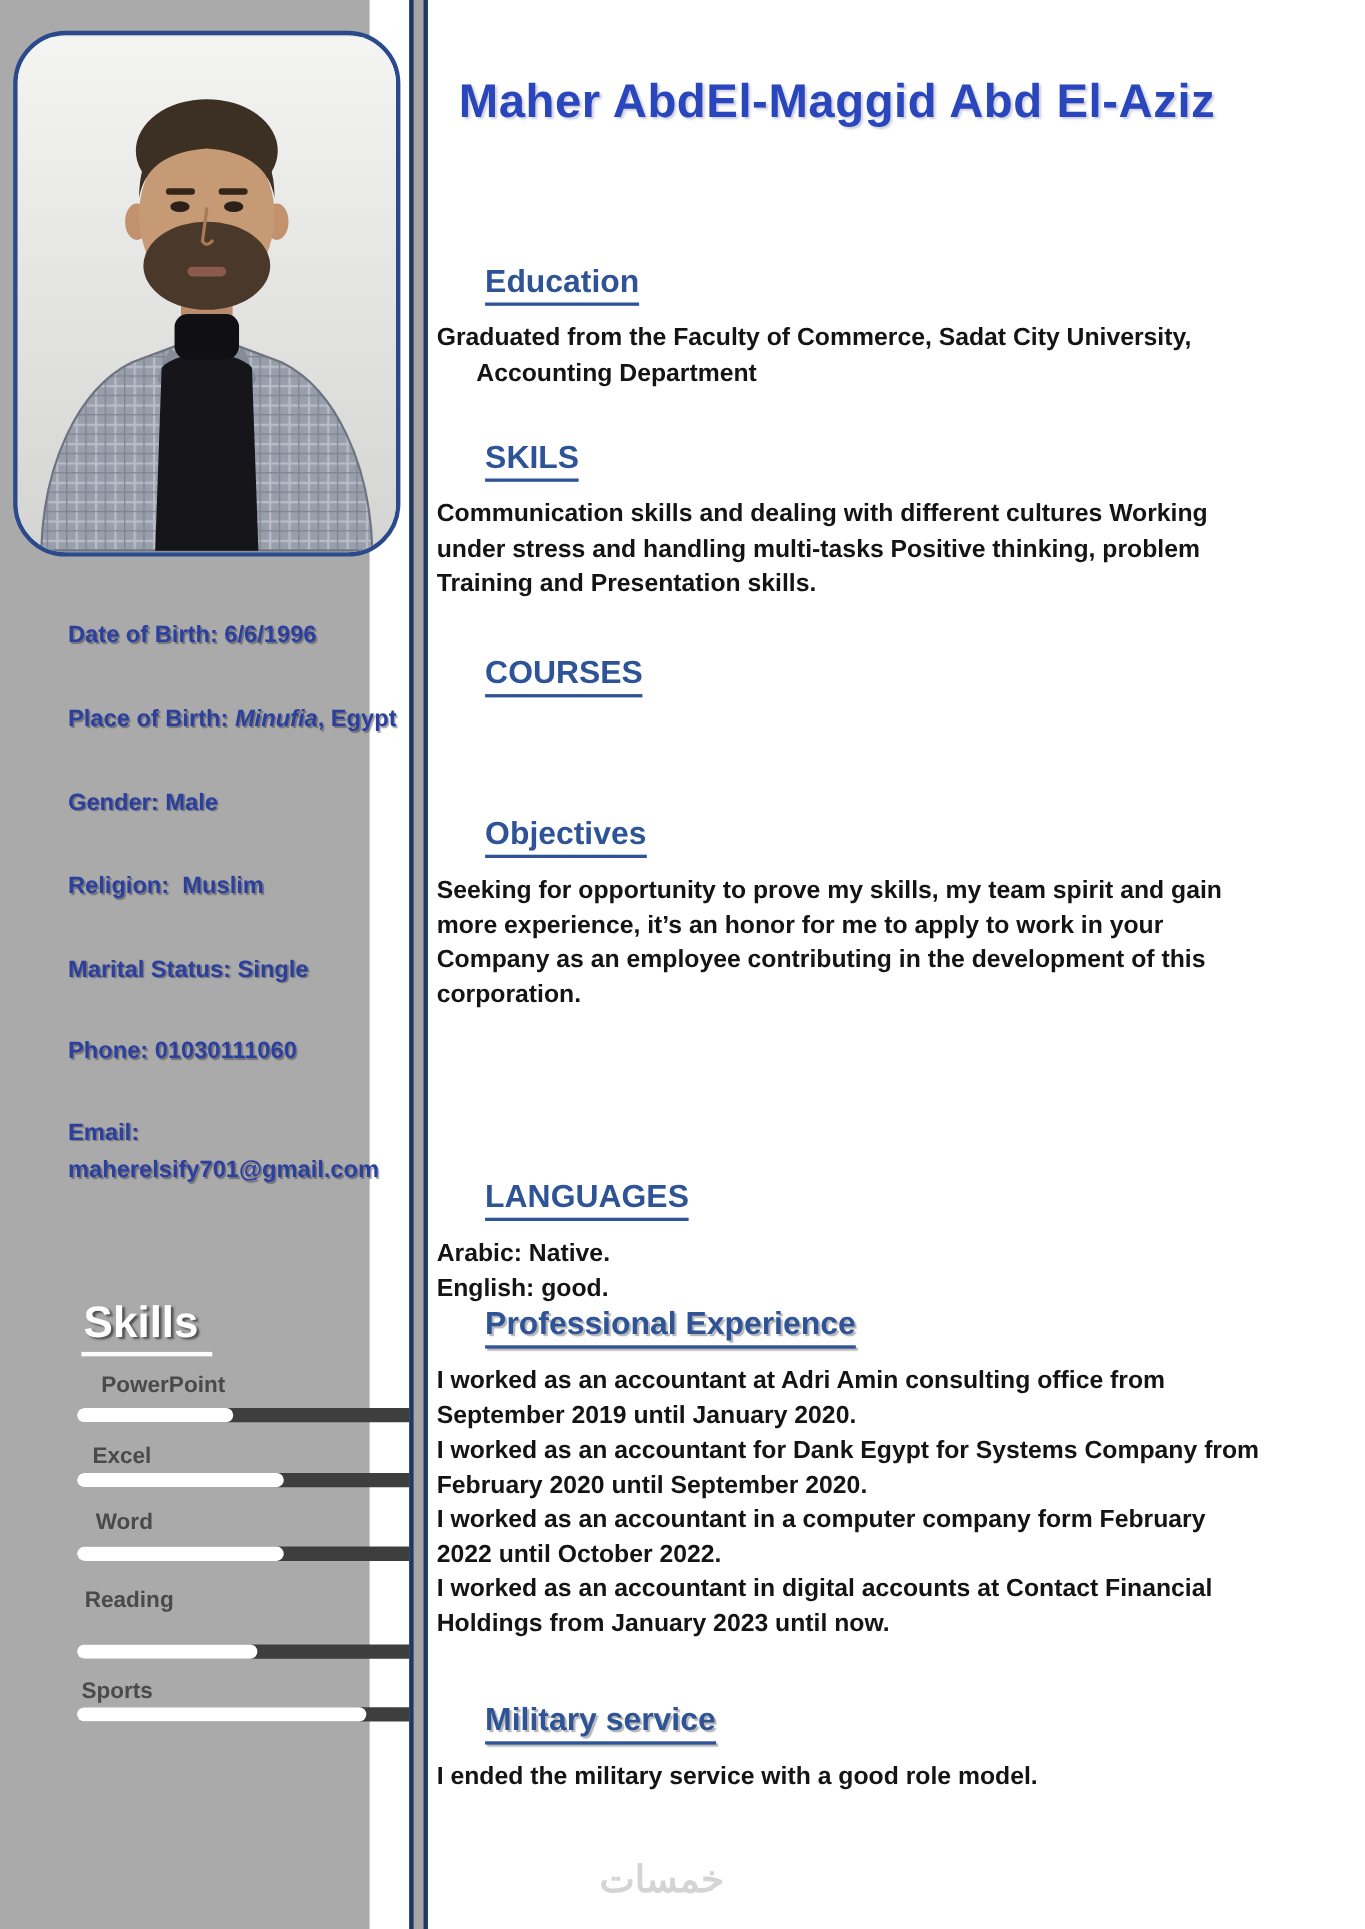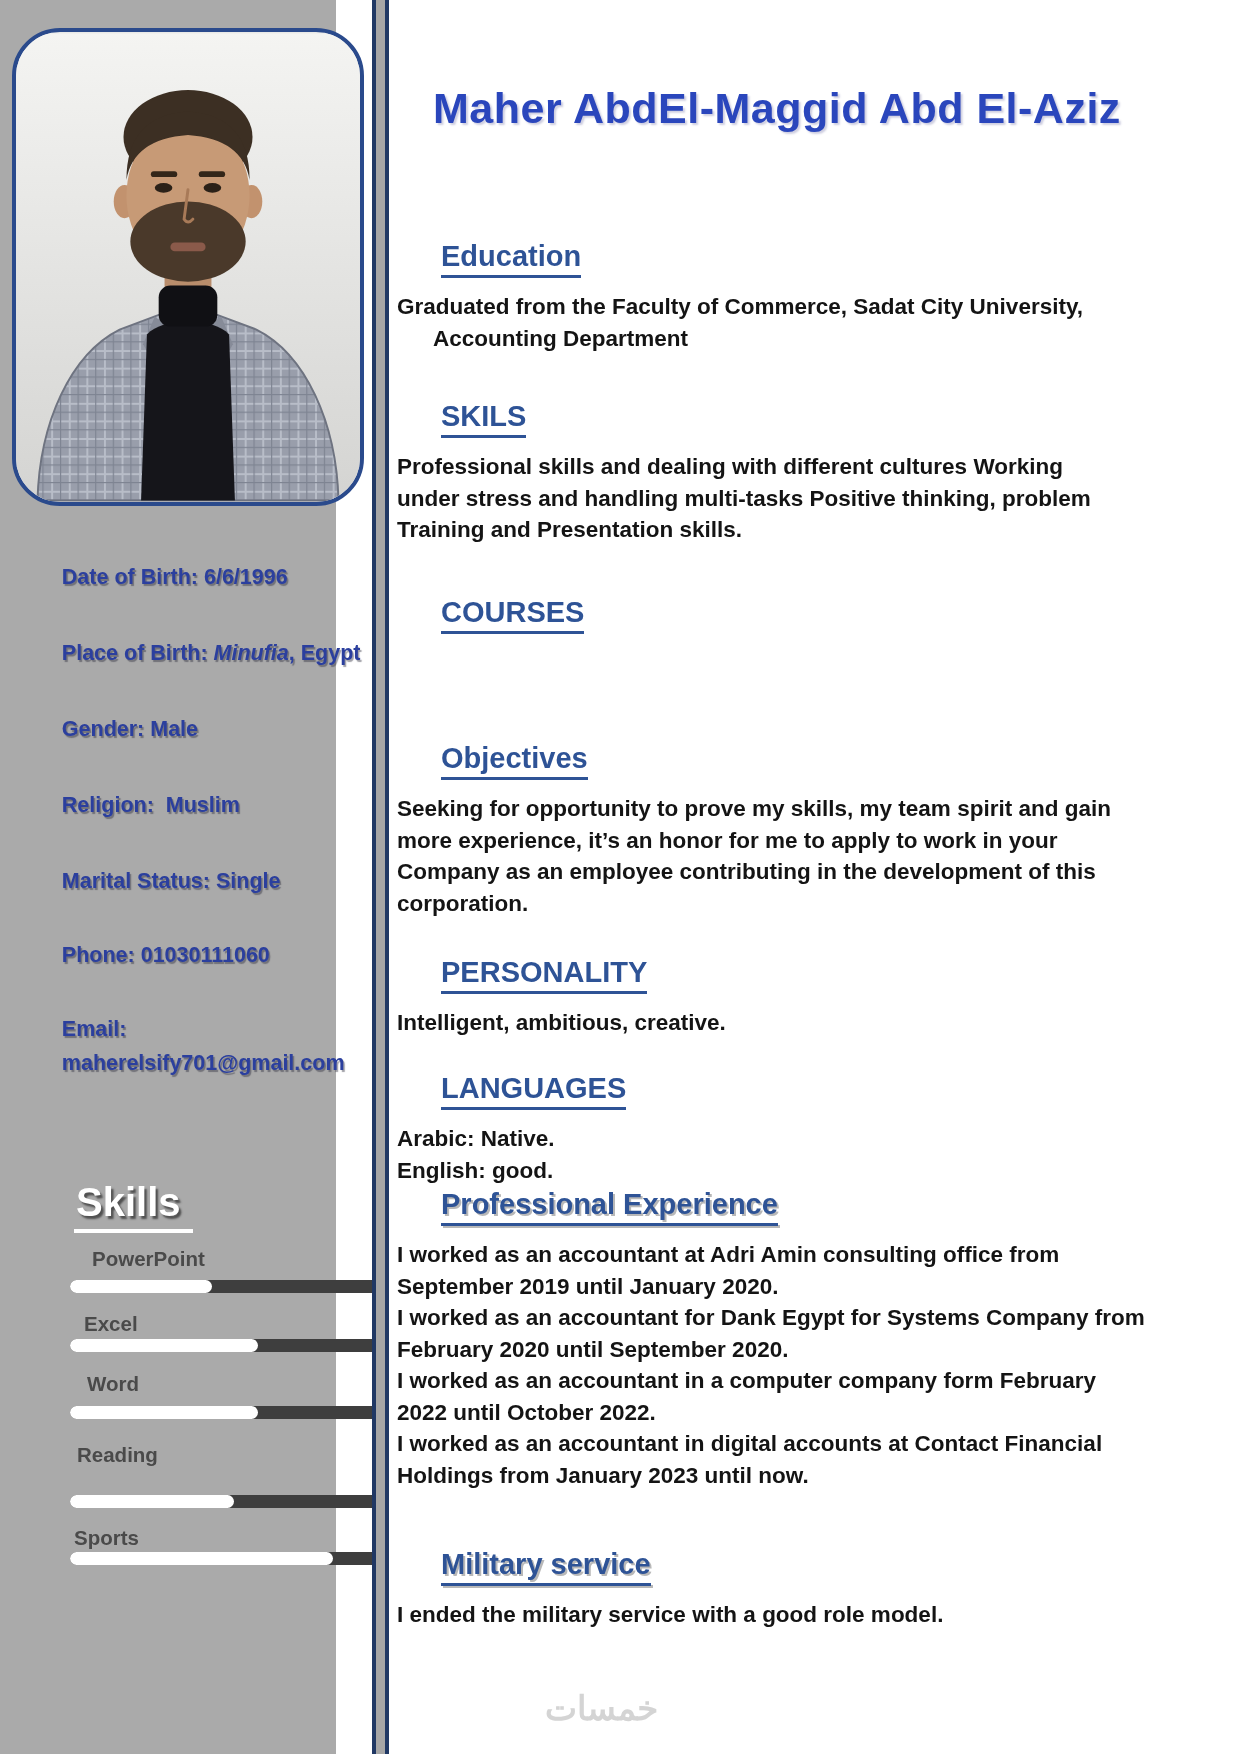--- a/index.html
+++ b/index.html
@@ -21,21 +21,21 @@
   .detail .it{font-style:italic;}
   .skills-title{position:absolute;left:74px;top:1180px;display:inline-block;
     font-size:40px;font-weight:bold;color:#ffffff;padding:0 12px 4px 2px;
     border-bottom:4px solid #ffffff;
     text-shadow:2.5px 2.5px 2px rgba(70,70,70,.9);}
   .skill-label{position:absolute;font-size:20.5px;font-weight:bold;color:#4A4A4A;white-space:nowrap;}
   .bar{position:absolute;left:70px;width:309px;height:13px;background:#3E3E3E;border-radius:7px;}
   .bar-fill{height:100%;background:#ffffff;border-radius:7px;}
   
   .content{position:absolute;left:389px;top:0;width:852px;height:1754px;}
-  .title{position:absolute;left:28px;top:68px;margin:16px;font-size:43px;font-weight:bold;
+  .title{position:absolute;left:28px;top:68px;margin:0;font-size:43px;font-weight:bold;
     color:#2A46BC;white-space:nowrap;letter-spacing:.5px;
     text-shadow:2px 2px 2px rgba(60,60,130,.25);}
   .sec{position:absolute;left:8px;}
   .sec .h{display:inline-block;font-size:29px;font-weight:bold;color:#2E5396;
     border-bottom:3.5px solid #2E5396;padding-bottom:2px;white-space:nowrap;margin-left:44px;}
   .sec .h.shadowed{filter:drop-shadow(2.5px 2.5px 0 #b8b8b8);}
   .sec .body{margin-top:13px;}
   .line{white-space:nowrap;font-size:22.5px;line-height:31.5px;font-weight:bold;color:#141414;}
   .line.indent{padding-left:36px;}
   .watermark{position:absolute;left:545px;top:1688px;font-size:34px;font-weight:bold;
@@ -162,46 +162,40 @@
       <span class="h">Education</span>
       <div class="body">
         <div class="line">Graduated from the Faculty of Commerce, Sadat City University,</div>
         <div class="line indent">Accounting Department</div>
       </div>
     </section>
 
     <section class="sec" style="top:400px">
       <span class="h">SKILS</span>
       <div class="body">
-        <div class="line">Professional skills and dealing with different cultures Working</div>
+        <div class="line">Communication skills and dealing with different cultures Working</div>
         <div class="line">under stress and handling multi-tasks Positive thinking, problem</div>
         <div class="line">Training and Presentation skills.</div>
       </div>
     </section>
 
     <section class="sec" style="top:596px">
       <span class="h">COURSES</span>
     </section>
 
     <section class="sec" style="top:742px">
       <span class="h">Objectives</span>
       <div class="body">
         <div class="line">Seeking for opportunity to prove my skills, my team spirit and gain</div>
         <div class="line">more experience, it’s an honor for me to apply to work in your</div>
         <div class="line">Company as an employee contributing in the development of this</div>
         <div class="line">corporation.</div>
       </div>
     </section>
 
-    <section class="sec" style="top:956px">
-      <span class="h">PERSONALITY</span>
-      <div class="body">
-        <div class="line">Intelligent, ambitious, creative.</div>
-      </div>
-    </section>
 
     <section class="sec" style="top:1072px">
       <span class="h">LANGUAGES</span>
       <div class="body">
         <div class="line">Arabic: Native.</div>
         <div class="line">English: good.</div>
       </div>
     </section>
 
     <section class="sec" style="top:1188px">

